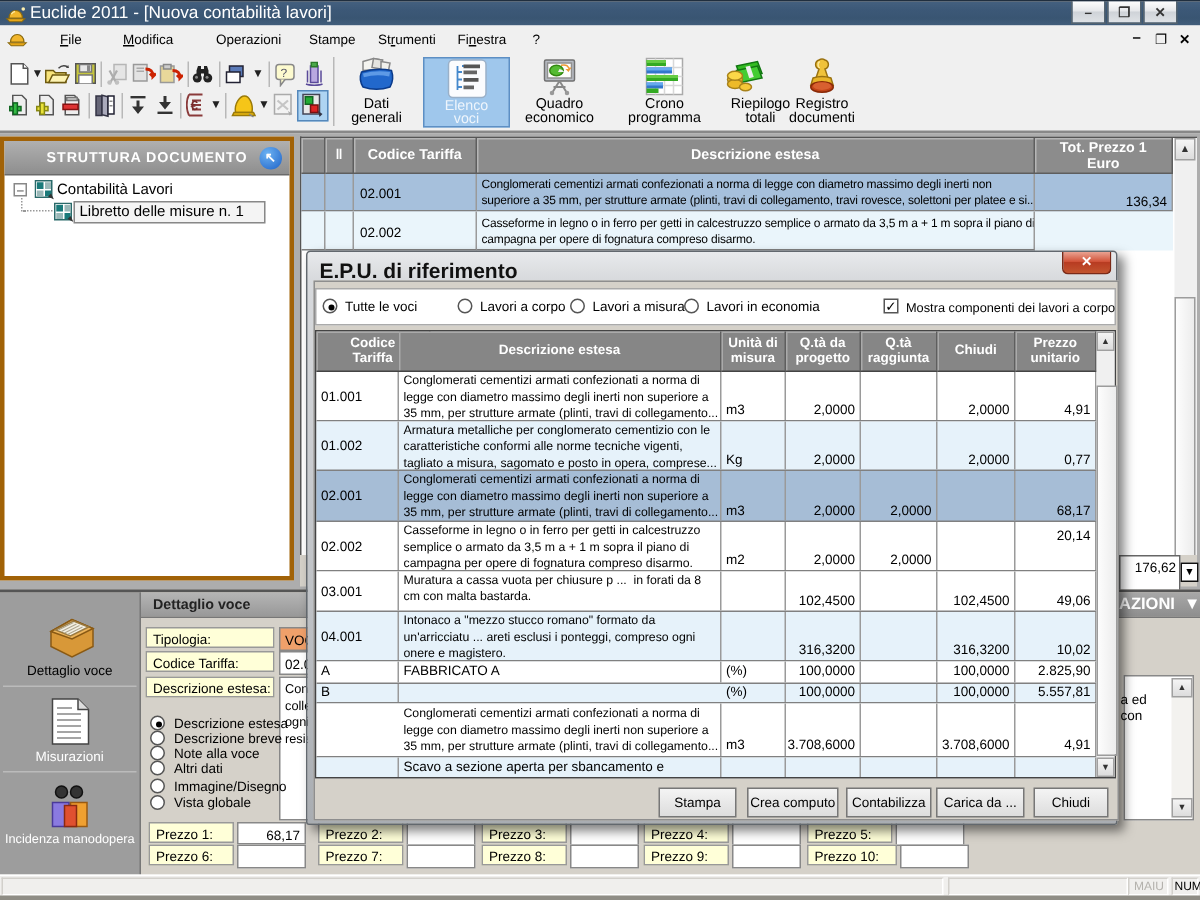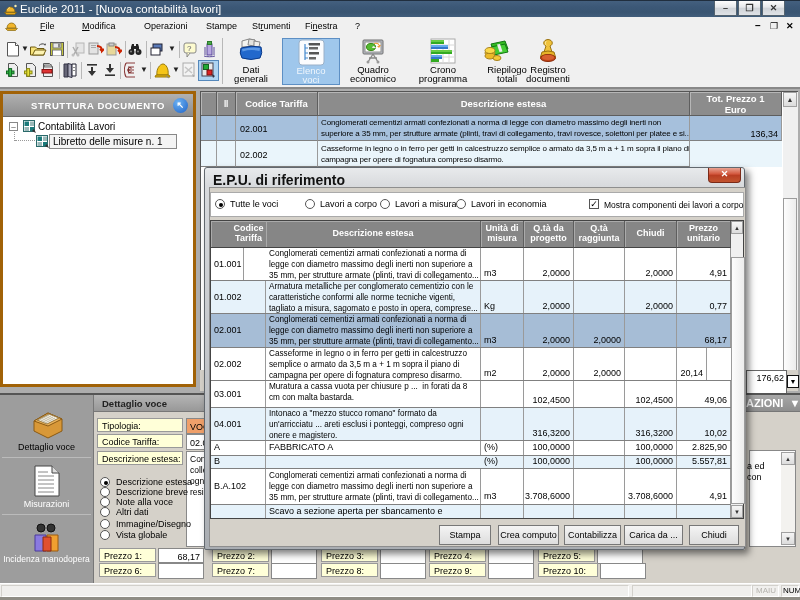--- a/index.html
+++ b/index.html
@@ -478,21 +478,21 @@
     <div id="dtable">
       <div class="dth" style="left:0;top:0;width:76px;height:27px;padding-top:2px">Codice<br>Tariffa</div>
       <div class="dth" style="left:55px;top:0;width:215px;height:27px;line-height:25px">Descrizione estesa</div>
       <div class="dth" style="left:270px;top:0;width:43px;height:27px;padding-top:2px">Unità di<br>misura</div>
       <div class="dth" style="left:313px;top:0;width:50px;height:27px;padding-top:2px">Q.tà da<br>progetto</div>
       <div class="dth" style="left:363px;top:0;width:51px;height:27px;padding-top:2px">Q.tà<br>raggiunta</div>
       <div class="dth" style="left:414px;top:0;width:52px;height:27px;line-height:25px">Chiudi</div>
       <div class="dth" style="left:466px;top:0;width:54px;height:27px;padding-top:2px">Prezzo<br>unitario</div>
       <div id="drows">
         <div class="drow" style="top:27px;height:33px;background:#fff">
-          <div class="dcell" style="left:0;width:33px;padding:11px 0 0 3px">01.001</div>
+          <div class="dcell" style="left:0;width:55px;padding:11px 0 0 3px">01.001</div>
           <div class="dcell" style="left:55px;width:215px;line-height:11px;padding:0 0 0 3px;font-size:8.2px;white-space:nowrap">Conglomerati cementizi armati confezionati a norma di<br>legge con diametro massimo degli inerti non superiore a<br>35 mm, per strutture armate (plinti, travi di collegamento...</div>
           <div class="dcell" style="left:270px;width:43px;padding:20px 0 0 3px">m3</div>
           <div class="dcell num" style="left:313px;width:50px;padding-top:20px">2,0000</div>
           <div class="dcell num" style="left:363px;width:51px"></div>
           <div class="dcell num" style="left:414px;width:52px;padding-top:20px">2,0000</div>
           <div class="dcell num" style="left:466px;width:54px;padding-top:20px">4,91</div>
         </div>
         <div class="drow" style="top:60px;height:33px;background:#e6f2fa">
           <div class="dcell" style="left:0;width:55px;padding:11px 0 0 3px">01.002</div>
           <div class="dcell" style="left:55px;width:215px;line-height:11px;padding:0 0 0 3px;font-size:8.2px;white-space:nowrap">Armatura metalliche per conglomerato cementizio con le<br>caratteristiche conformi alle norme tecniche vigenti,<br>tagliato a misura, sagomato e posto in opera, comprese...</div>
@@ -511,21 +511,21 @@
           <div class="dcell num" style="left:414px;width:52px"></div>
           <div class="dcell num" style="left:466px;width:54px;padding-top:21px">68,17</div>
         </div>
         <div class="drow" style="top:127px;height:33px;background:#fff">
           <div class="dcell" style="left:0;width:55px;padding:11px 0 0 3px">02.002</div>
           <div class="dcell" style="left:55px;width:215px;line-height:11px;padding:0 0 0 3px;font-size:8.2px;white-space:nowrap">Casseforme in legno o in ferro per getti in calcestruzzo<br>semplice o armato da 3,5 m a + 1 m sopra il piano di<br>campagna per opere di fognatura compreso disarmo.</div>
           <div class="dcell" style="left:270px;width:43px;padding:20px 0 0 3px">m2</div>
           <div class="dcell num" style="left:313px;width:50px;padding-top:20px">2,0000</div>
           <div class="dcell num" style="left:363px;width:51px;padding-top:20px">2,0000</div>
           <div class="dcell num" style="left:414px;width:52px"></div>
-          <div class="dcell num" style="left:442px;width:54px;padding-top:20px">20,14</div>
+          <div class="dcell num" style="left:466px;width:54px;padding-top:4px">20,14</div>
         </div>
         <div class="drow" style="top:160px;height:27px;background:#fff">
           <div class="dcell" style="left:0;width:55px;padding:8px 0 0 3px">03.001</div>
           <div class="dcell" style="left:55px;width:215px;line-height:11px;padding:0 0 0 3px;font-size:8.2px;white-space:nowrap">Muratura a cassa vuota per chiusure p ...&nbsp; in forati da 8<br>cm con malta bastarda.</div>
           <div class="dcell" style="left:270px;width:43px"></div>
           <div class="dcell num" style="left:313px;width:50px;padding-top:14px">102,4500</div>
           <div class="dcell num" style="left:363px;width:51px"></div>
           <div class="dcell num" style="left:414px;width:52px;padding-top:14px">102,4500</div>
           <div class="dcell num" style="left:466px;width:54px;padding-top:14px">49,06</div>
         </div>
@@ -549,21 +549,20 @@
         </div>
         <div class="drow" style="top:235px;height:13px;background:#e6f2fa">
           <div class="dcell" style="left:0;width:55px;padding:0 0 0 3px">B</div>
           <div class="dcell" style="left:270px;width:43px;padding:0 0 0 3px">(%)</div>
           <div class="dcell num" style="left:313px;width:50px">100,0000</div>
           <div class="dcell num" style="left:363px;width:51px"></div>
           <div class="dcell num" style="left:414px;width:52px">100,0000</div>
           <div class="dcell num" style="left:466px;width:54px">5.557,81</div>
         </div>
         <div class="drow" style="top:248px;height:36px;background:#fff">
-          <div class="dcell" style="left:0;width:55px;padding:12px 0 0 3px">B.A.102</div>
           <div class="dcell" style="left:55px;width:215px;line-height:11px;padding:1px 0 0 3px;font-size:8.2px;white-space:nowrap">Conglomerati cementizi armati confezionati a norma di<br>legge con diametro massimo degli inerti non superiore a<br>35 mm, per strutture armate (plinti, travi di collegamento...</div>
           <div class="dcell" style="left:270px;width:43px;padding:22px 0 0 3px">m3</div>
           <div class="dcell num" style="left:313px;width:50px;padding-top:22px">3.708,6000</div>
           <div class="dcell num" style="left:363px;width:51px"></div>
           <div class="dcell num" style="left:414px;width:52px;padding-top:22px">3.708,6000</div>
           <div class="dcell num" style="left:466px;width:54px;padding-top:22px">4,91</div>
         </div>
         <div class="drow" style="top:284px;height:13px;background:#e6f2fa;border-bottom:none">
           <div class="dcell" style="left:0;width:55px"></div>
           <div class="dcell" style="left:55px;width:215px;padding:1px 0 0 3px">Scavo a sezione aperta per sbancamento e</div>

